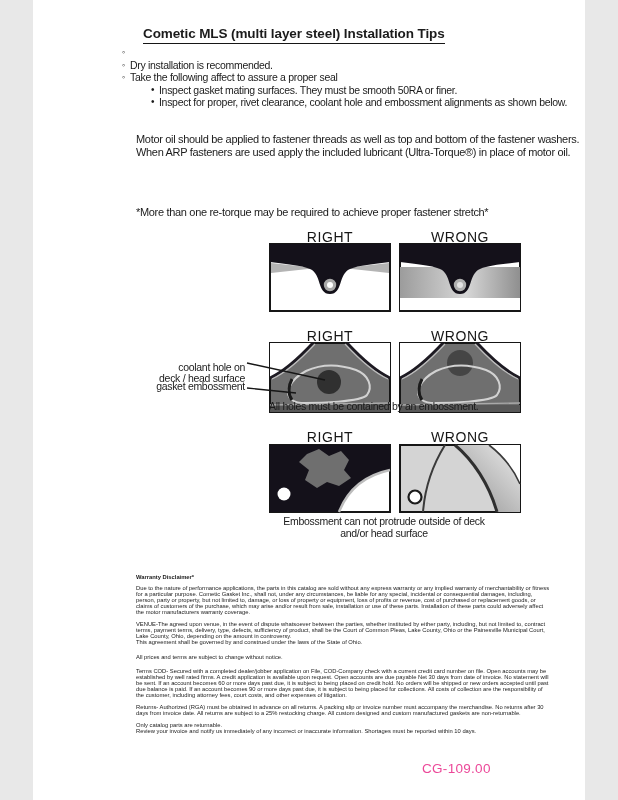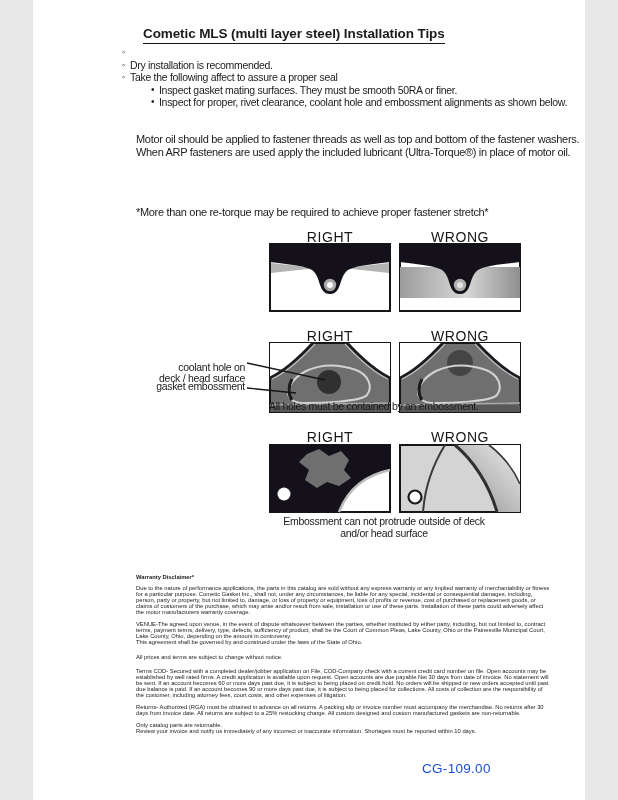--- a/index.html
+++ b/index.html
@@ -30,21 +30,21 @@
   .p3{top:206px;}
   .rw-label{width:122px;text-align:center;font-size:14px;letter-spacing:0.6px;color:#161616;}
   .panel{width:122px;}
   .caption{font-size:10.5px;letter-spacing:-0.3px;line-height:12px;white-space:pre-line;}
   .callout{font-size:10.5px;letter-spacing:-0.3px;line-height:11px;text-align:right;}
   .legal{left:103px;top:575px;width:414px;font-size:5.8px;line-height:5.95px;letter-spacing:0;}
   .legal p{margin:0 0 6px 0;}
   .legal .head{font-weight:bold;margin-bottom:5px;}
   .legal .tight{margin-bottom:0;}
   .legal .wide{margin-bottom:9px;}
-  .footer-num{left:389px;top:761px;font-size:13.5px;letter-spacing:0.3px;color:#1d4ed8;}
+  .footer-num{left:389px;top:761px;font-size:13.5px;letter-spacing:0.3px;color:#ec4899;}
   .overlay{left:0;top:0;pointer-events:none;}
   svg{display:block;}
 </style>
 </head>
 <body>
 
 <div class="page">
 
   <div class="abs doc-title">Cometic MLS (multi layer steel) Installation Tips</div>
 

